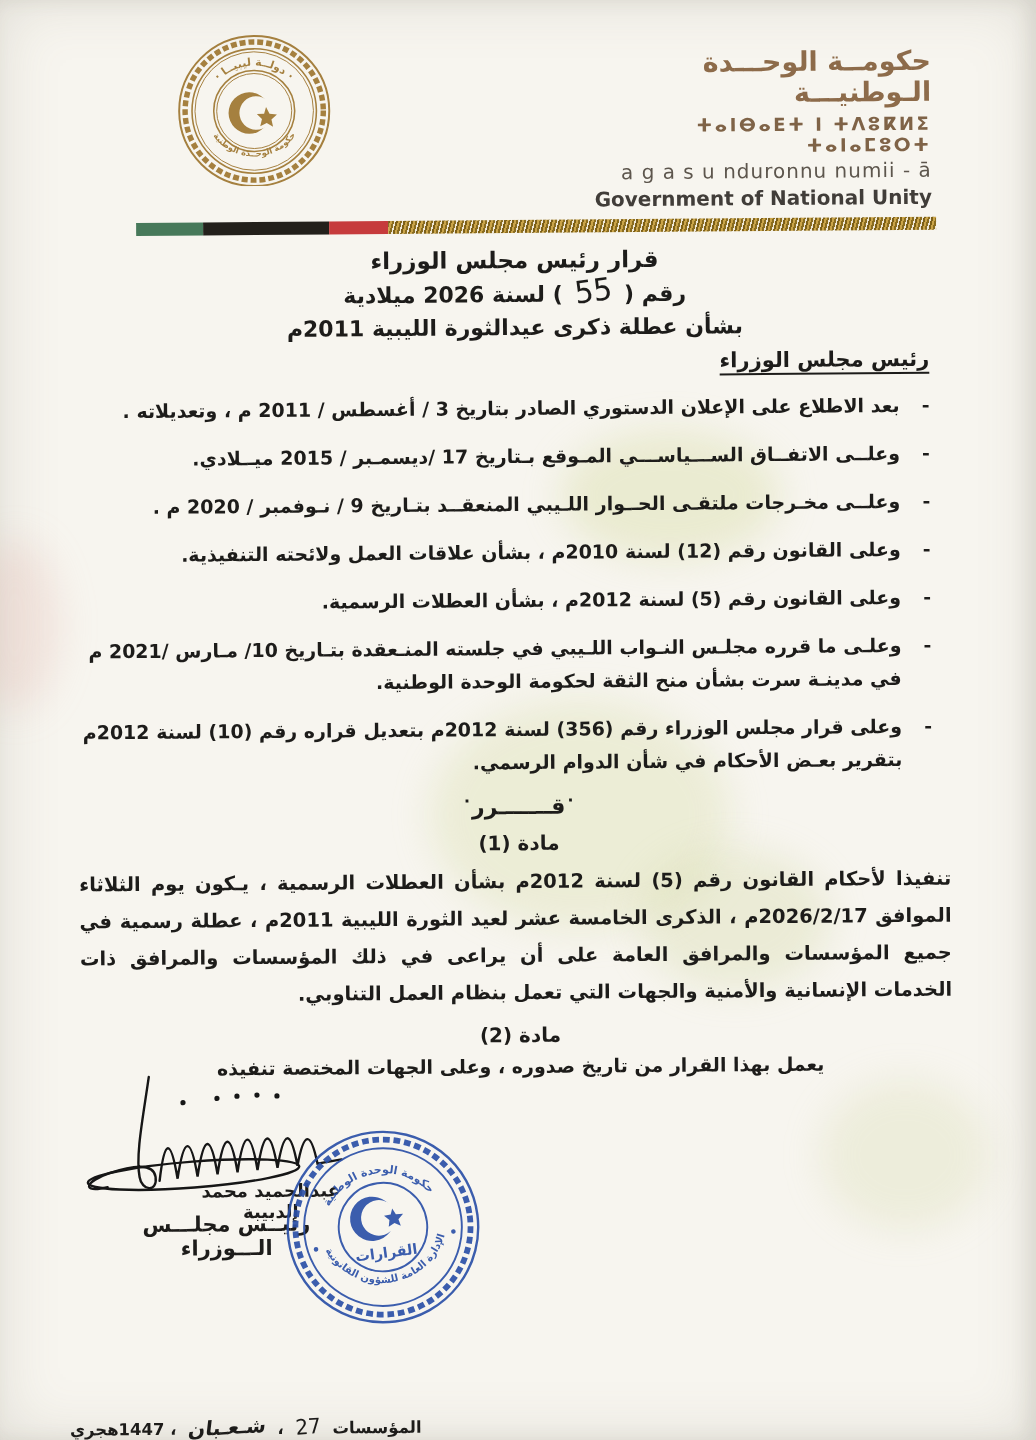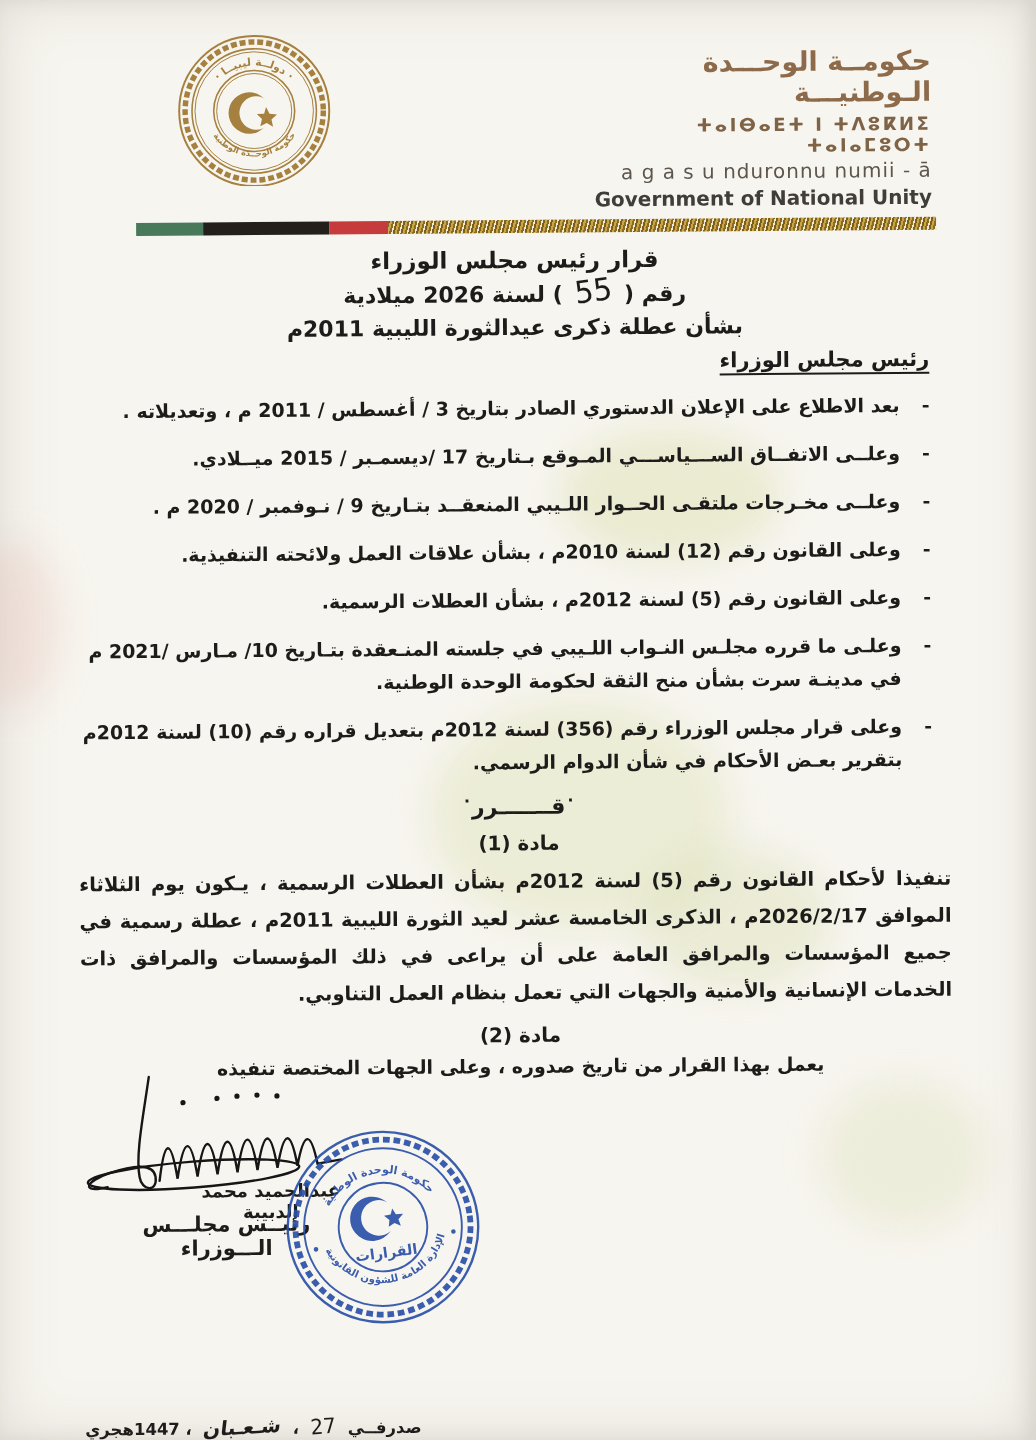--- a/index.html
+++ b/index.html
@@ -193,21 +193,21 @@
           <circle cx="-10" cy="-10" r="23" fill="#2c51a8"></circle>
           <circle cx="-3" cy="-10" r="18.5" fill="#f7f5ef"></circle>
           <path d="M 12 -18 L 15 -11.5 L 22.5 -11 L 17 -6 L 18.6 1 L 12.4 -2.6 L 6 0.4 L 7.6 -6.4 L 2.6 -11.5 L 9.6 -11.8 Z" fill="#2c51a8"></path>
         </g>
         <text x="0" y="32" font-size="15" font-weight="bold" fill="#2c51a8" text-anchor="middle">القرارات</text>
       </svg>
     </div>
 
     <div class="date-block">
       <div class="date-line">
-        <span>صدرفــي</span>
+        <span>المؤسسات</span>
         <span class="hand">27</span>
         <span>،</span>
         <span class="hand-ar">شـعـبان</span>
         <span>،</span>
         <span>1447هجري</span>
       </div>
 
     </div>
 
   </div>

